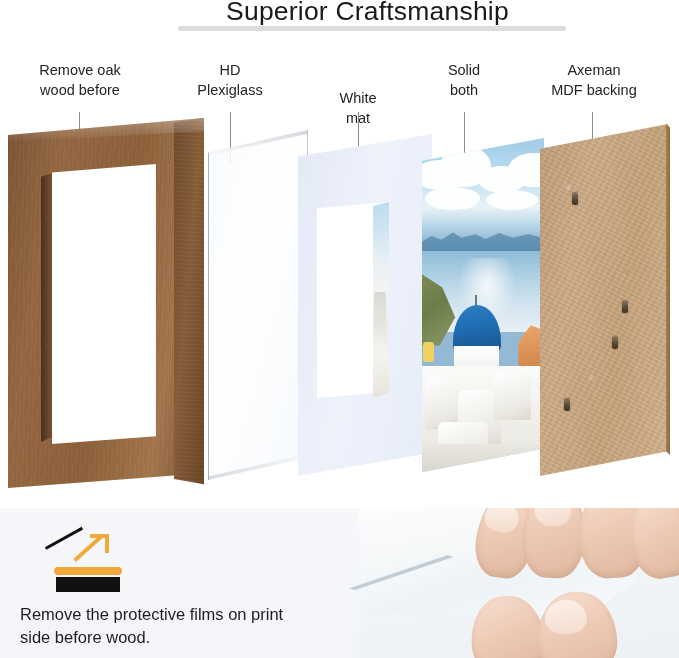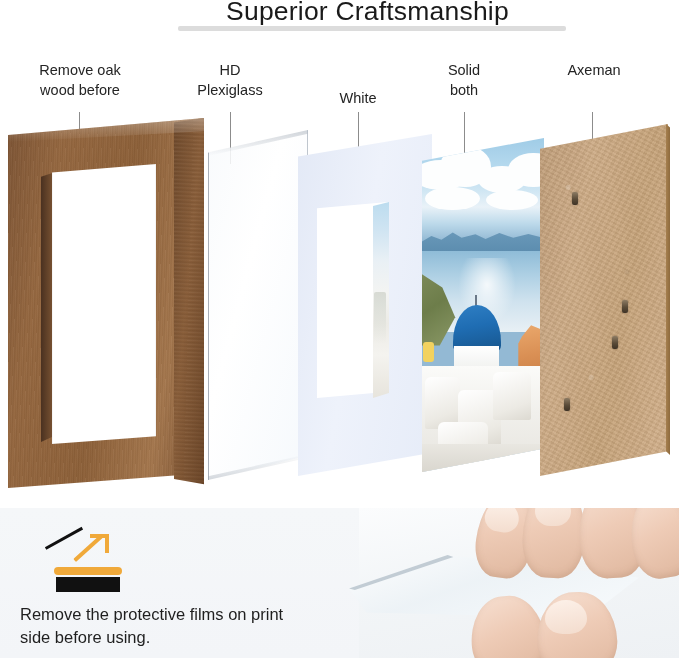--- a/index.html
+++ b/index.html
@@ -594,27 +594,29 @@
     <div class="callout" style="left:16px; top:60px; width:128px;">
       <span class="ln">Remove oak</span>
       <span class="ln">wood before</span>
     </div>
     <div class="callout" style="left:170px; top:60px; width:120px;">
       <span class="ln">HD</span>
       <span class="ln">Plexiglass</span>
     </div>
     <div class="callout" style="left:300px; top:60px; width:116px;margin-top:28px;">
       <span class="ln">White</span>
+      <span class="ln">mat</span>
     </div>
     <div class="callout" style="left:406px; top:60px; width:116px;">
       <span class="ln">Solid</span>
       <span class="ln">both</span>
     </div>
     <div class="callout" style="left:524px; top:60px; width:140px;">
       <span class="ln">Axeman</span>
+      <span class="ln">MDF backing</span>
     </div>
 
     <div class="leader" style="left:79px;  top:112px; height:56px;"></div>
     <div class="leader" style="left:230px; top:112px; height:52px;"></div>
     <div class="leader" style="left:358px; top:112px; height:48px;"></div>
     <div class="leader" style="left:464px; top:112px; height:46px;"></div>
     <div class="leader" style="left:592px; top:112px; height:46px;"></div>
 
     <div id="exploded">
 
@@ -707,18 +709,18 @@
       <div id="peel-film"></div>
       <div id="peel-lift"></div>
       <div id="peel-arrow">
         <div id="peel-arrow-shaft"></div>
         <div id="peel-arrow-head"></div>
       </div>
     </div>
 
     <div id="instruction-text">
       <span class="ln">Remove the protective films on print</span>
-      <span class="ln">side before using.</span>
+      <span class="ln">side before wood.</span>
     </div>
 
   </div>
 
 </div>
 
 </body></html>

